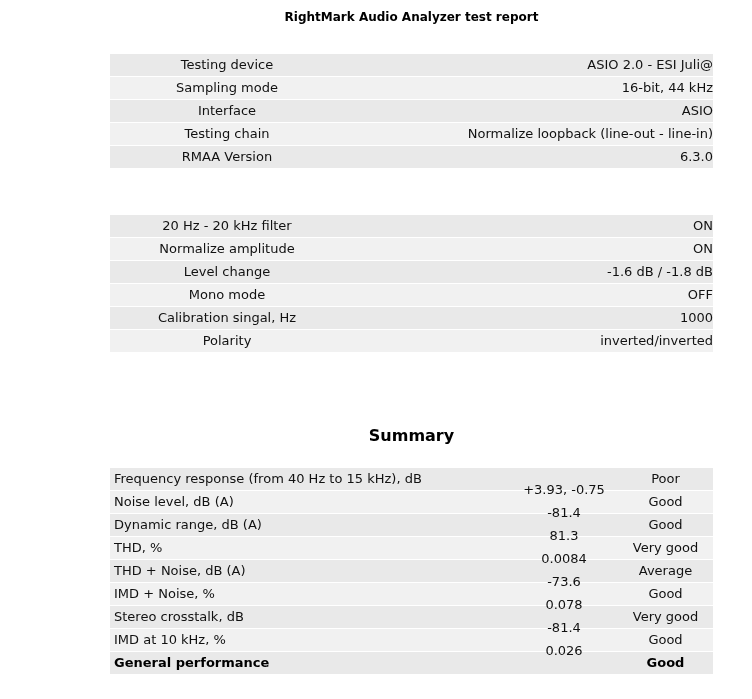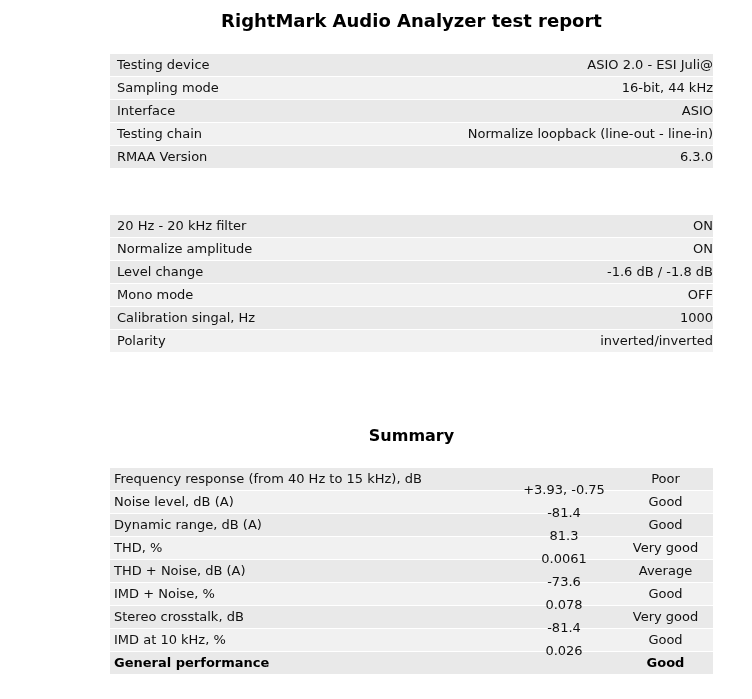--- a/index.html
+++ b/index.html
@@ -20,21 +20,21 @@
     background: #ffffff;
     overflow: hidden;
   }
   .title {
     position: absolute;
     top: 10px;
     left: 110px;
     width: 603px;
     margin: 0;
     text-align: center;
-    font-size: 18px;
+    font-size: 12px;
     font-weight: bold;
     color: #000000;
     letter-spacing: 0px;
   }
   .summary-heading {
     position: absolute;
     top: 426px;
     left: 110px;
     width: 603px;
     margin: 0;
@@ -60,20 +60,21 @@
   .row.light { background: var(--row-light, #f1f1f1); }
   .row.bold  { font-weight: bold; color: #000000; }
   .cell {
     white-space: nowrap;
     overflow: hidden;
   }
   .info-table .label {
     padding-left: 7px;
     width: 220px;
     flex: 0 0 220px;
+    text-align: center;
   }
   .info-table .value {
     flex: 1 1 auto;
     text-align: right;
   }
   .summary-table .label {
     padding-left: 4px;
     width: 396px;
     flex: 0 0 396px;
   }
@@ -158,21 +159,21 @@
         <div class="cell value">-81.4</div>
         <div class="cell rating">Good</div>
       </div>
       <div class="row dark">
         <div class="cell label">Dynamic range, dB (A)</div>
         <div class="cell value">81.3</div>
         <div class="cell rating">Good</div>
       </div>
       <div class="row light">
         <div class="cell label">THD, %</div>
-        <div class="cell value">0.0061</div>
+        <div class="cell value">0.0084</div>
         <div class="cell rating">Very good</div>
       </div>
       <div class="row dark">
         <div class="cell label">THD + Noise, dB (A)</div>
         <div class="cell value">-73.6</div>
         <div class="cell rating">Average</div>
       </div>
       <div class="row light">
         <div class="cell label">IMD + Noise, %</div>
         <div class="cell value">0.078</div>

